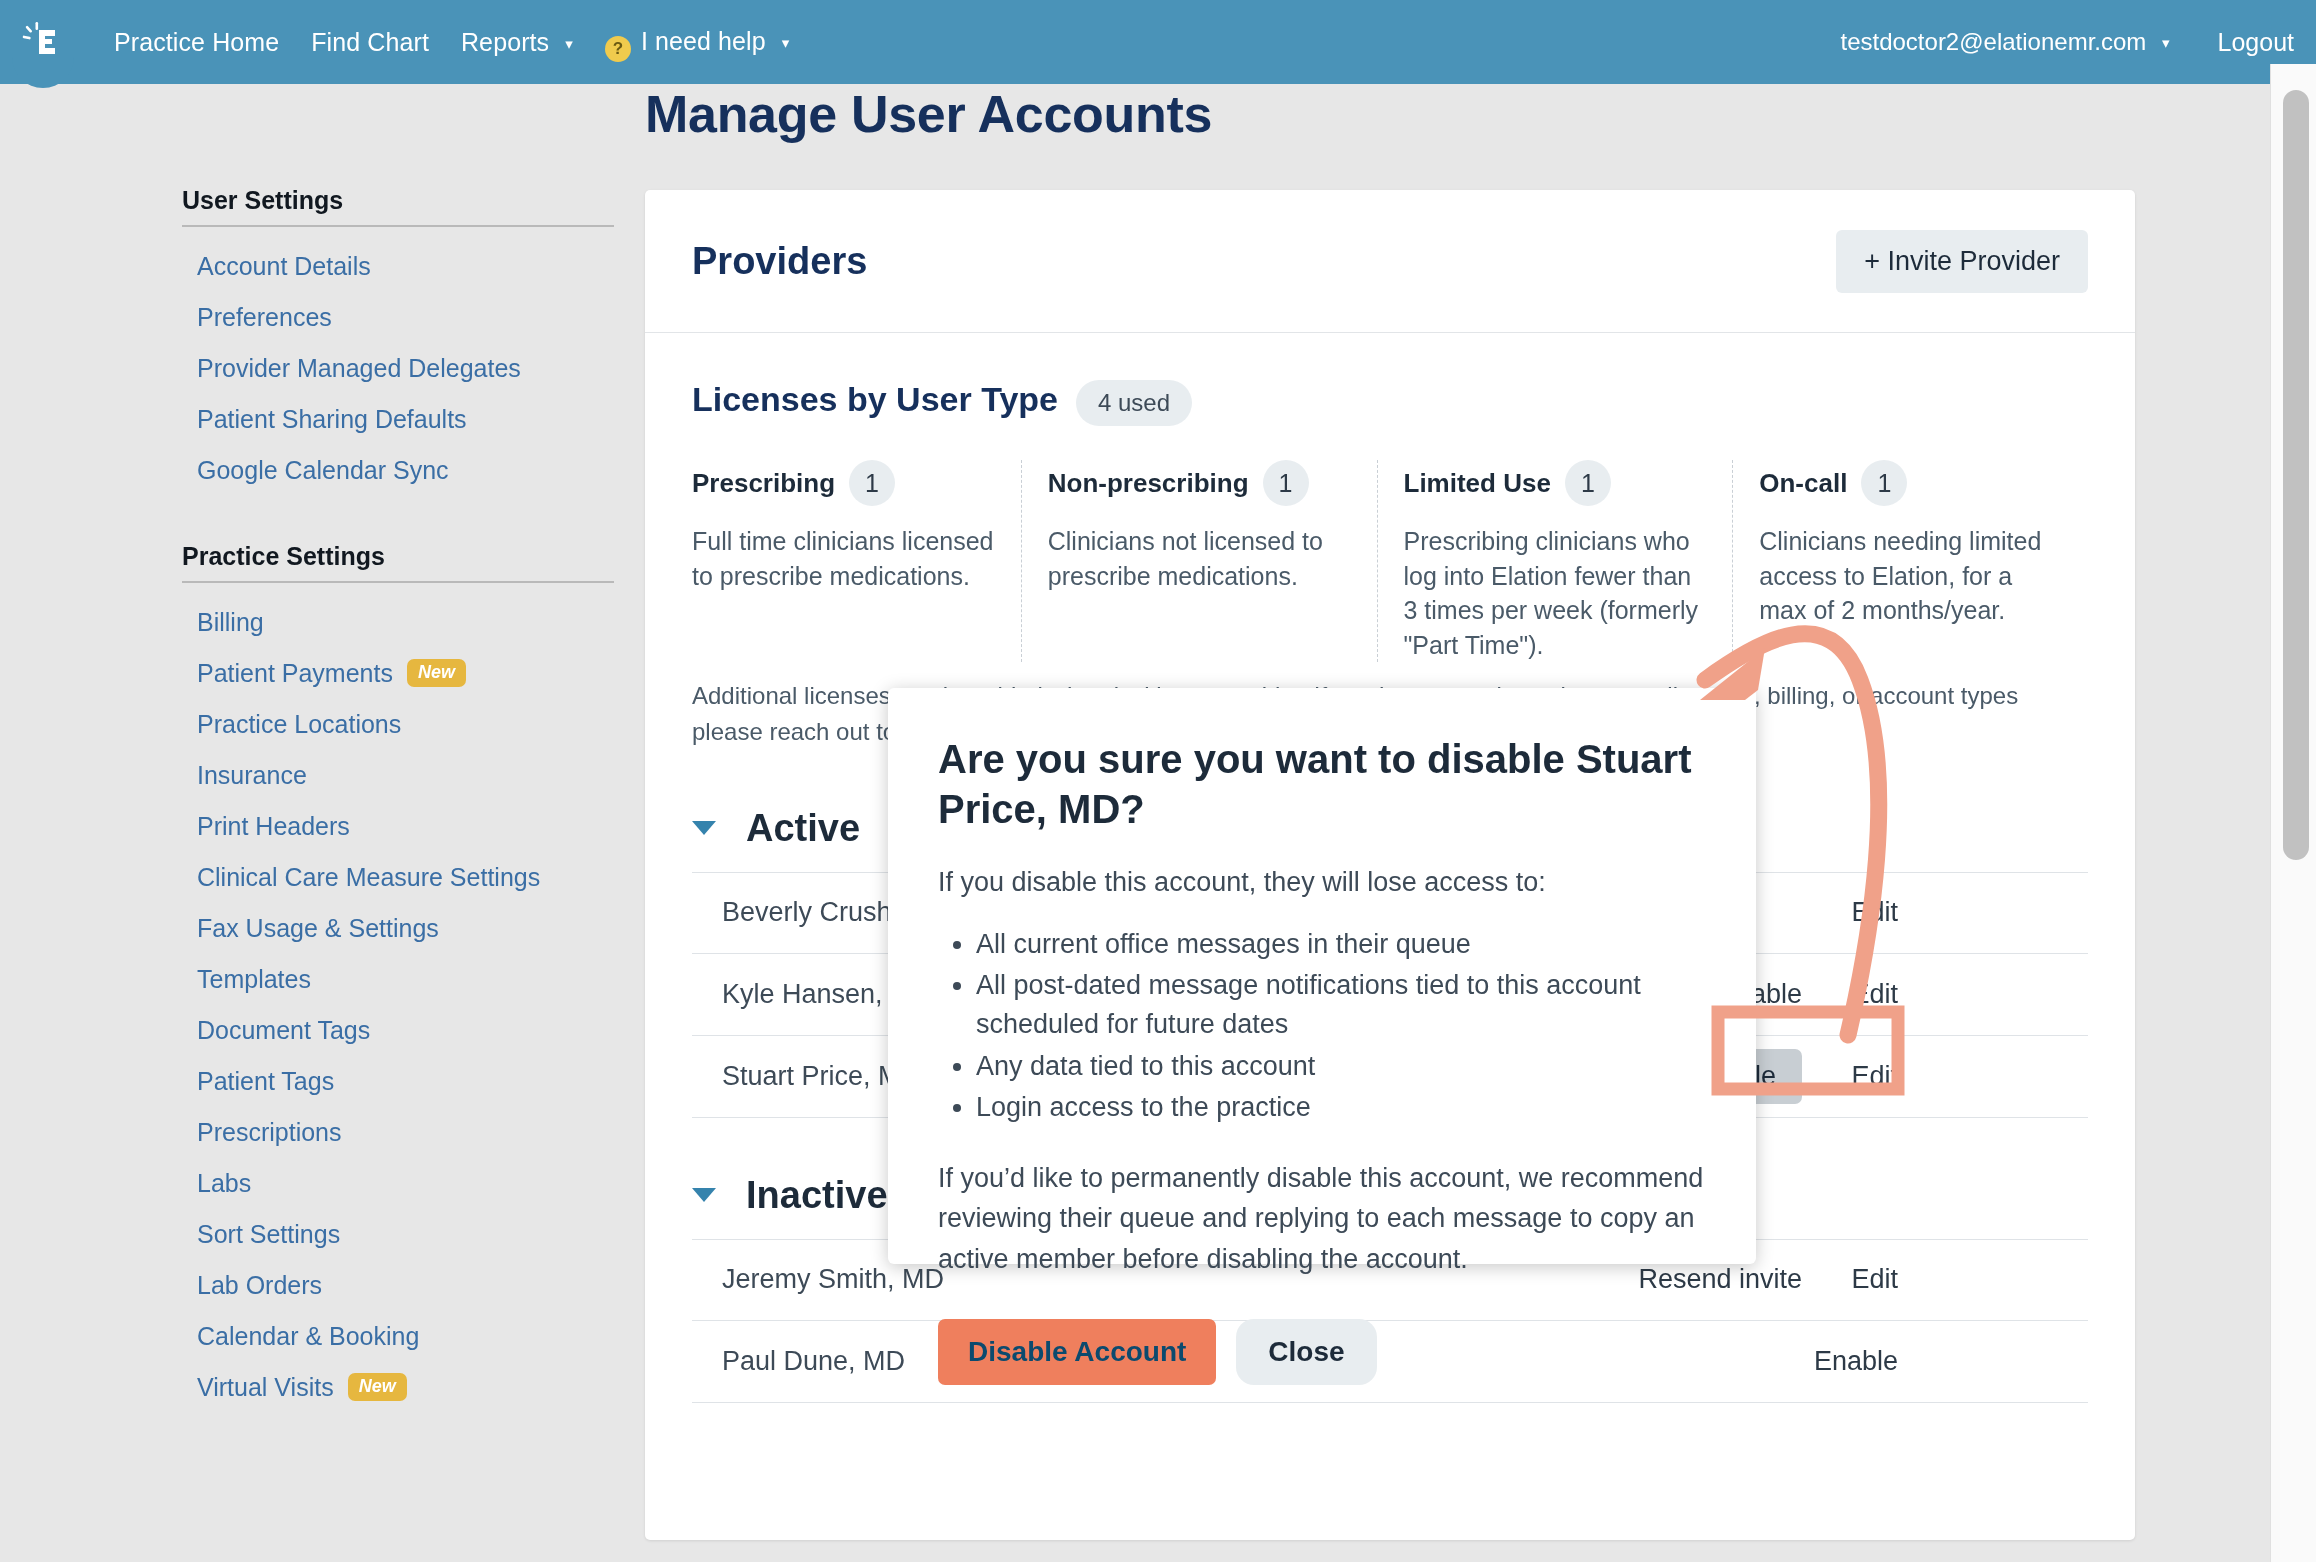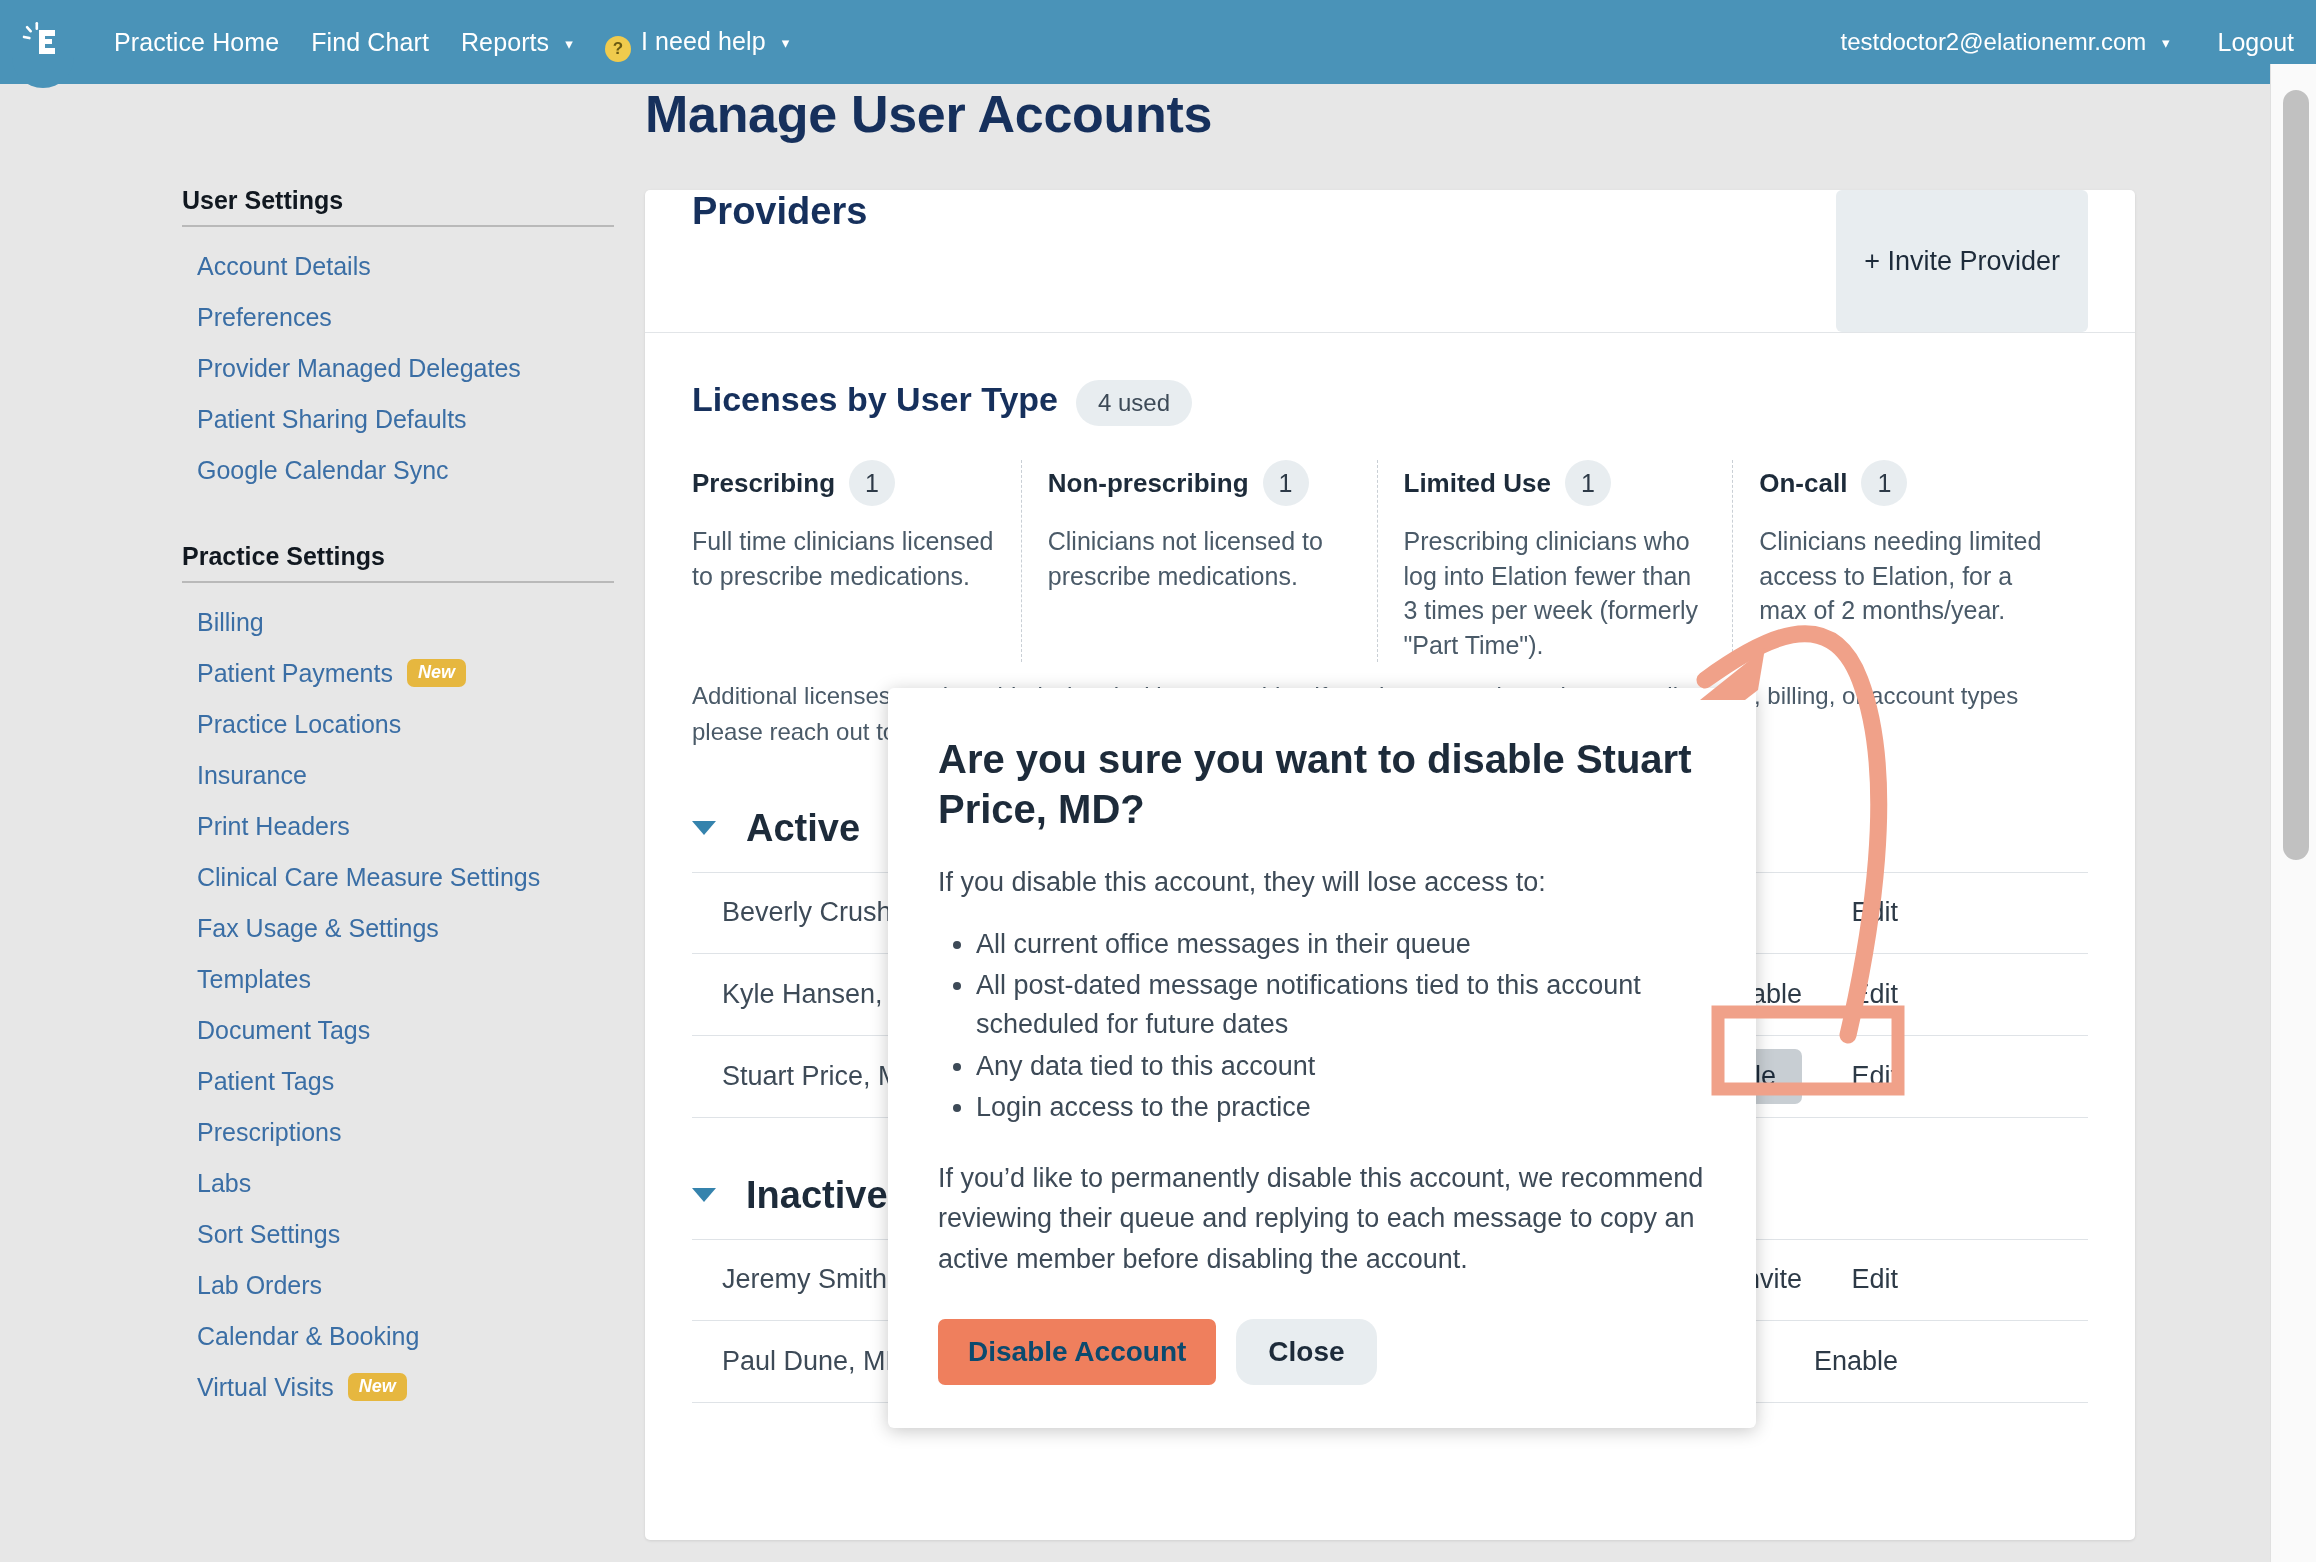--- a/index.html
+++ b/index.html
@@ -71,21 +71,21 @@
 
   
   .card {
     position:absolute; left:645px; top:190px; width:1490px; height:1350px;
     background:#ffffff; border-radius:5px;
     box-shadow: 0 1px 3px rgba(0,0,0,.10);
     overflow:hidden;
   }
   .card-head {
     height:143px; border-bottom:1px solid #e2e5e8;
-    display:flex; padding: 0 47px;
+    display:flex; align-items:center; padding: 0 47px;
   }
   .card-head h2 { margin:0; font-size:38px; font-weight:bold; color:#16305c; }
   .invite-btn {
     margin-left:auto; background:#e8edf0; border:none; border-radius:6px;
     padding:16px 28px; font-size:27px; color:#1d2b3a; cursor:pointer;
     font-family:inherit;
   }
 
   .lic-sec { padding: 40px 47px 0; }
   .lic-head { display:flex; align-items:center; gap:18px; }
@@ -128,21 +128,21 @@
   .row .act2 { width:170px; text-align:right; padding-right:74px; color:#2d3a47; cursor:pointer; }
   .rows-wrap { margin-top:22px; }
   .btn-grey {
     background:#c8ced3; border:none; border-radius:7px;
     padding:12px 26px; font-size:27px; color:#1d2b3a; font-family:inherit;
     cursor:pointer;
   }
 
   
   .modal-shadow {
-    position:absolute; left:888px; top:688px; width:868px; height:740px;
+    position:absolute; left:888px; top:688px; width:868px; height:576px;
     background:#ffffff; border-radius:6px;
     box-shadow: 0 3px 18px rgba(0,0,0,.22);
     z-index: 30;
   }
   .modal-inner { padding: 46px 50px; }
   .modal-inner h3 {
     margin:0 0 28px 0; font-size:40px; font-weight:bold; color:#1d2b3a;
     line-height:1.25;
   }
   .modal-p { font-size:27px; color:#3d4a57; line-height:1.5; margin:0 0 22px 0; }

